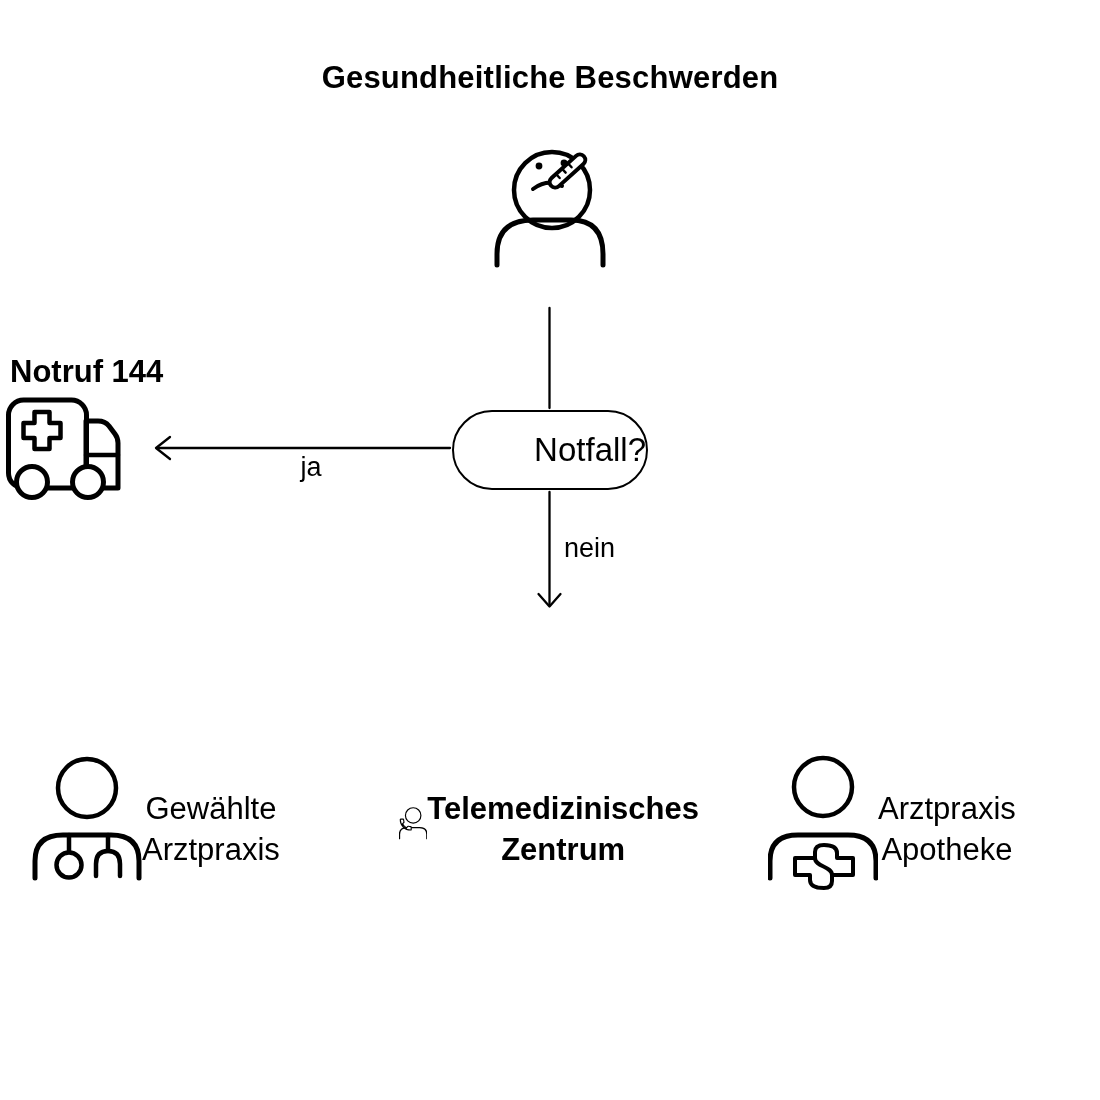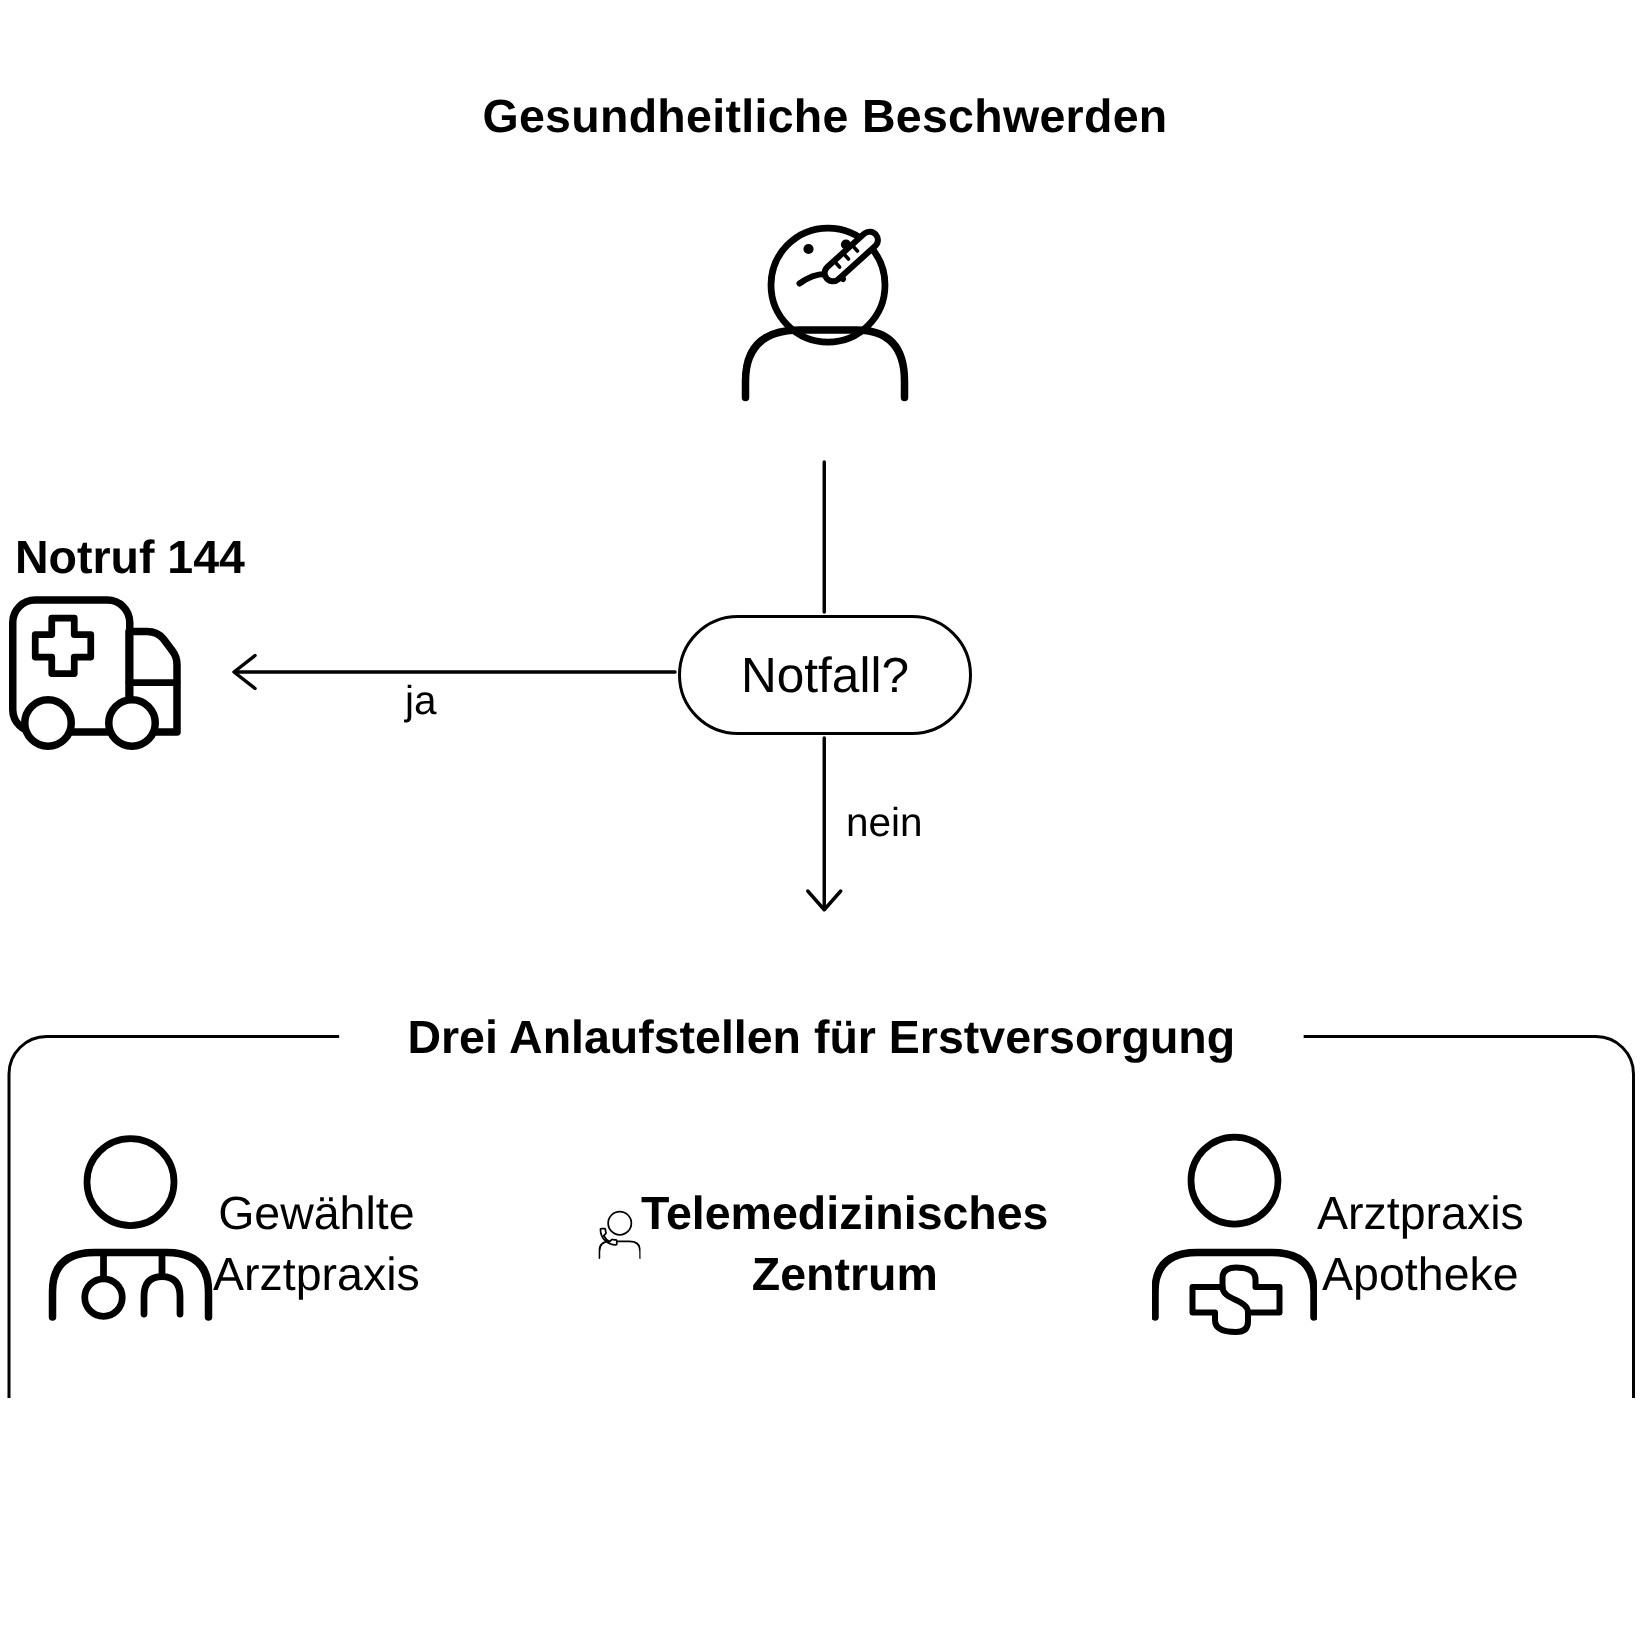--- a/index.html
+++ b/index.html
@@ -12,25 +12,25 @@
   .page-title {
     top:60px; left:0; width:1100px;
     text-align:center; font-size:31px; font-weight:700; letter-spacing:.2px;
   }
 
   .connector-layer { top:0; left:0; width:1100px; height:1100px; pointer-events:none; }
 
   .decision-pill {
     left:452px; top:410px; width:196px; height:80px;
     border:2.5px solid var(--ink); border-radius:40px;
-    display:flex; align-items:center; justify-content:center;
+    display:flex; align-items:center; justify-content:flex-end;
     font-size:33px; background:var(--bg);
   }
 
-  .ja-label   { left:270px; top:452px; width:82px; font-size:27px; }
+  .ja-label   { left:270px; top:452px; width:82px; text-align:center; font-size:27px; }
   .nein-label { left:564px; top:533px; font-size:27px; }
 
   .emergency-title { left:10px; top:340px; font-size:31px; font-weight:700;margin-top:14px; }
   .ambulance-svg   { left:5px;  top:394px; }
   .sick-svg        { left:489px; top:138px; }
 
   .care-container {
     left:5px; top:690px; width:1085px; height:340px;
     border:2.5px solid var(--ink); border-radius:26px;
   }
@@ -101,23 +101,20 @@
   <div class="abs emergency-title">Notruf 144</div>
   <svg class="abs ambulance-svg" width="118" height="108" viewBox="0 0 118 108">
     <path class="fillw" d="M81,27 L93,27 Q100,27 104,32 L110,40 Q113,44 113,49 L113,94 L81,94 Z" stroke-width="5"></path>
     <path class="stroke" d="M81,61 L113,61" stroke-width="4.5"></path>
     <rect class="stroke" x="3.5" y="6" width="78" height="88" rx="15" stroke-width="5"></rect>
     <path class="stroke" d="M29.5,18 h15 v11 h11 v15 h-11 v11 h-15 v-11 h-11 v-15 h11 z" stroke-width="4.5"></path>
     <circle class="fillw" cx="27" cy="88" r="15.5" stroke-width="5"></circle>
     <circle class="fillw" cx="83" cy="88" r="15.5" stroke-width="5"></circle>
   </svg>
 
-  <div class="abs care-container">
-    <div class="care-title">Drei Anlaufstellen für Erstversorgung</div>
-  </div>
 
   <div class="option option-1">
     <svg width="110" height="140" viewBox="0 0 110 140">
       <circle class="stroke" cx="55" cy="33" r="29" stroke-width="4.5"></circle>
       <path class="stroke" d="M3,123 V106 Q3,80 31,80 L79,80 Q107,80 107,106 V123" stroke-width="5"></path>
       <path class="stroke" d="M37,80 V97" stroke-width="4.5"></path>
       <circle class="fillw" cx="37" cy="110" r="12.5" stroke-width="4.5"></circle>
       <path class="stroke" d="M76,80 V96" stroke-width="4.5"></path>
       <path class="stroke" d="M64,121 V109 Q64,96 76,96 Q88,96 88,109 V121" stroke-width="4.5"></path>
     </svg>

